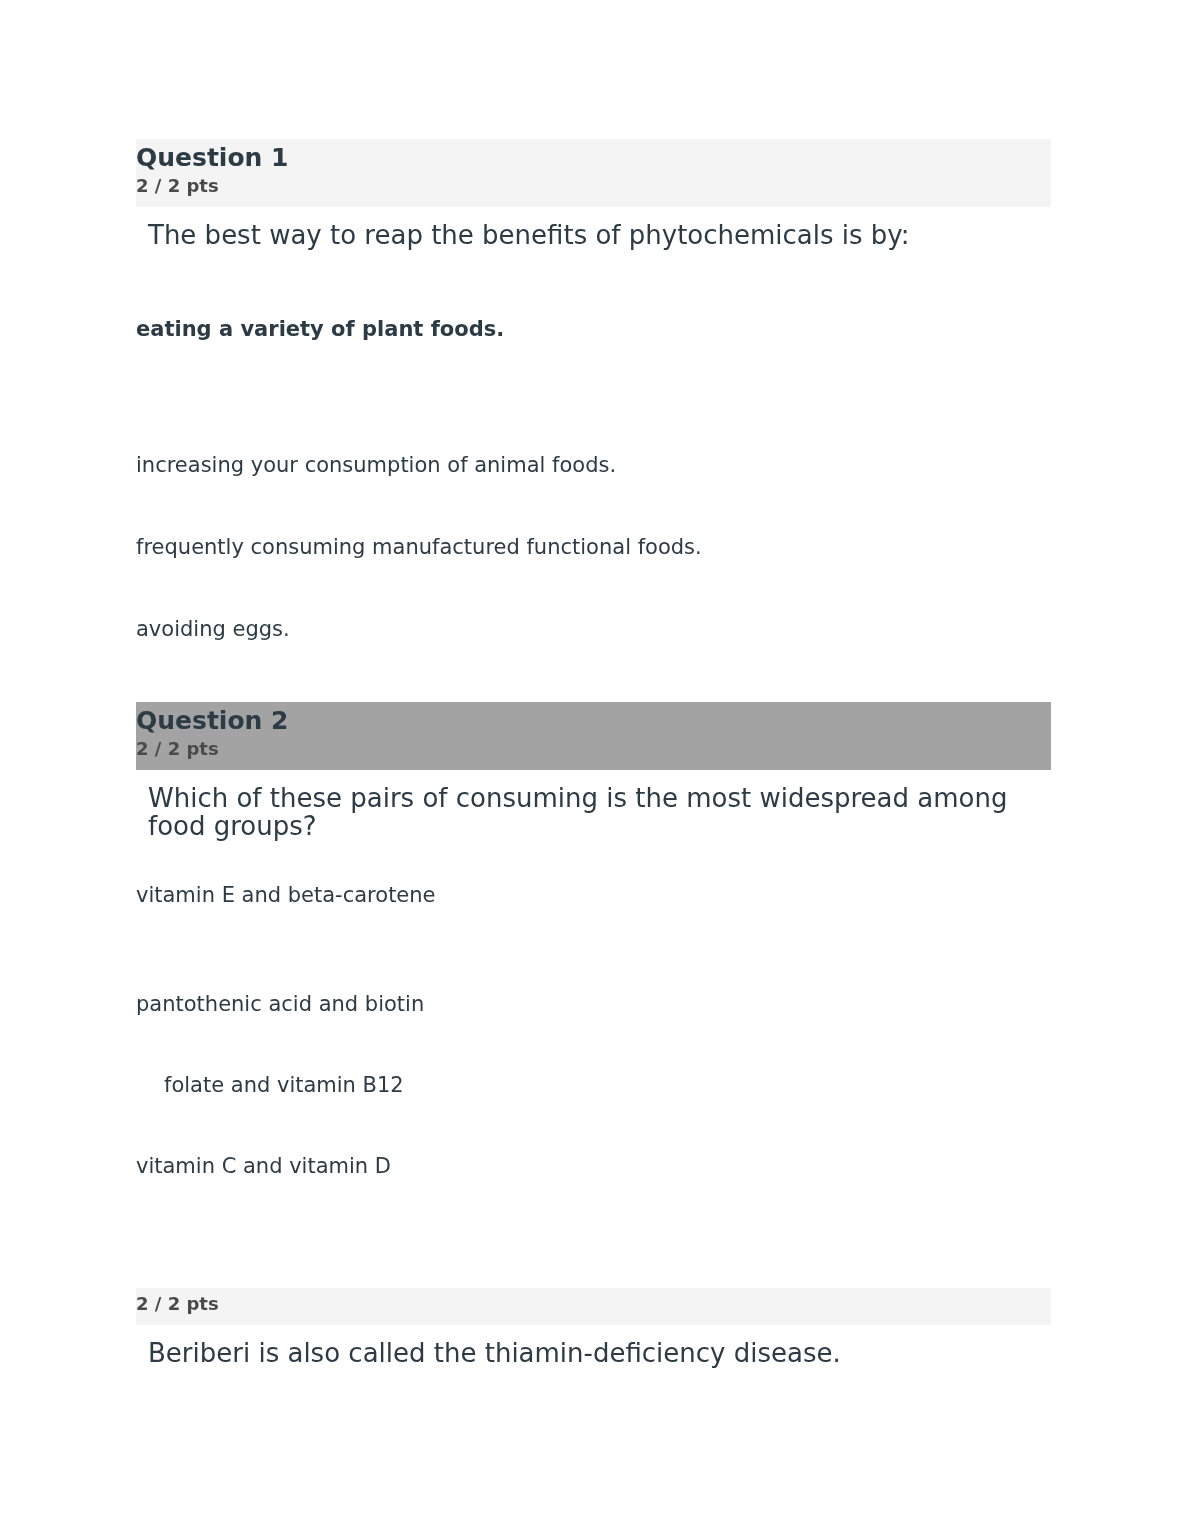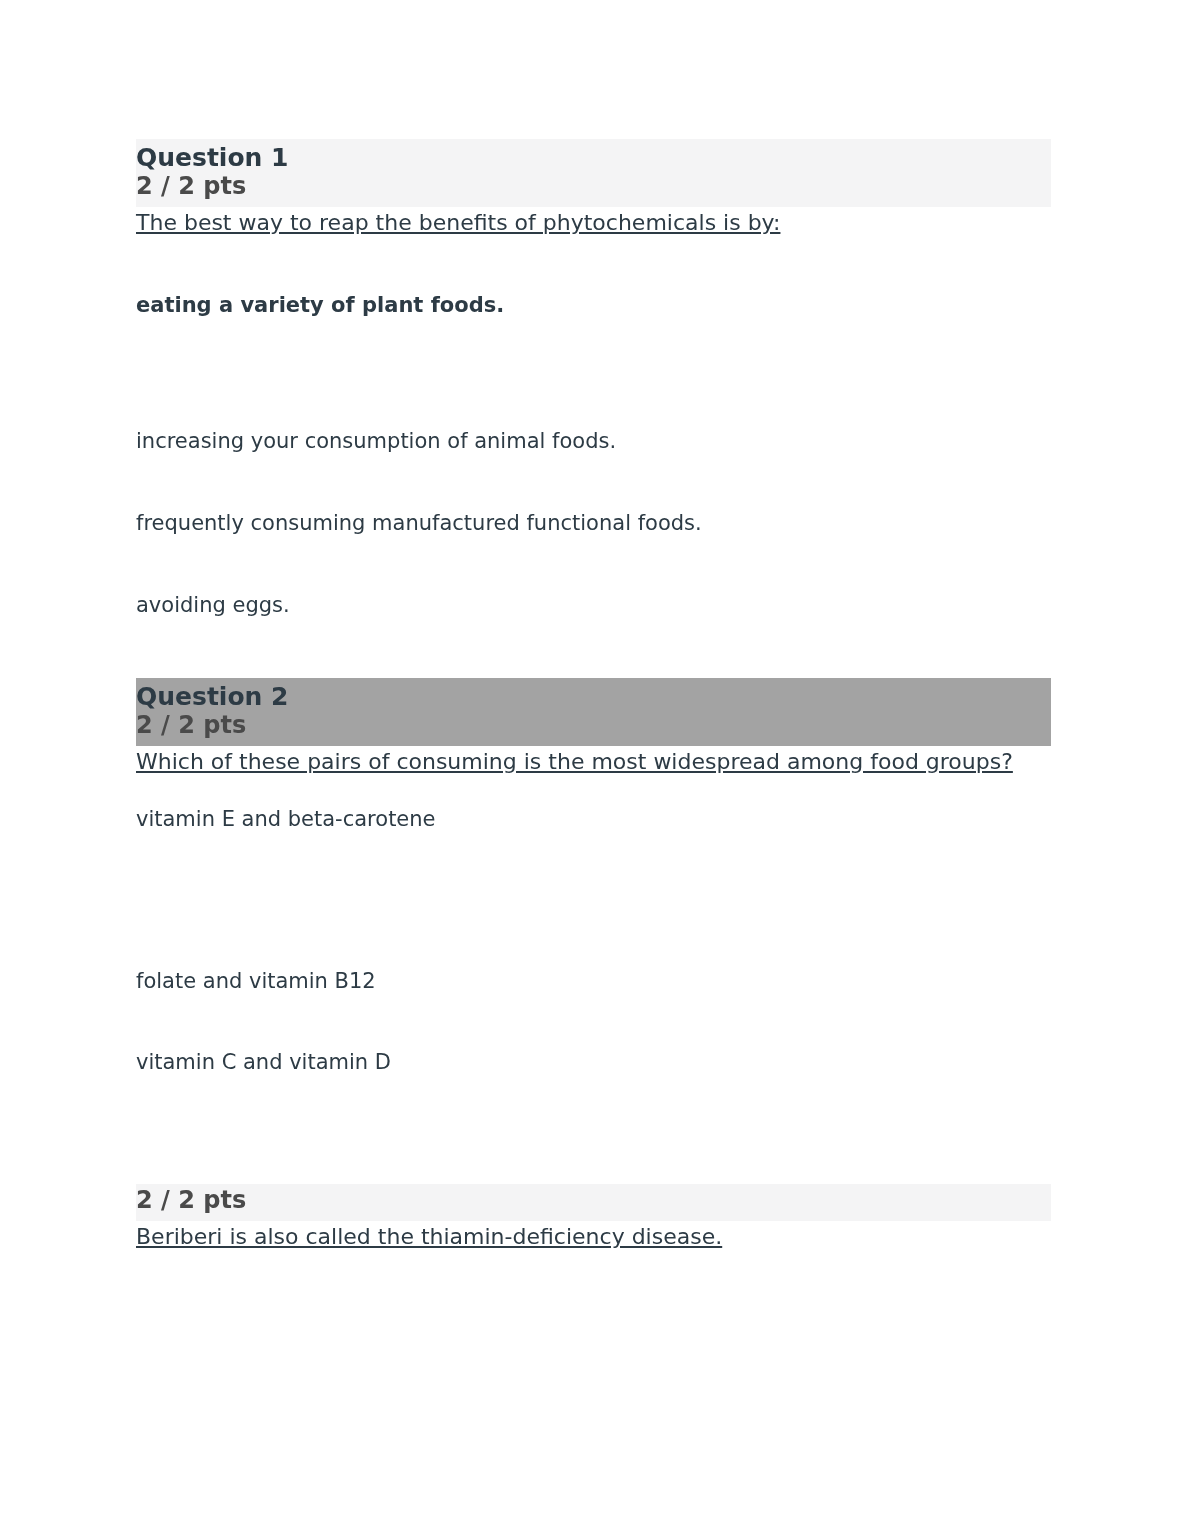--- a/index.html
+++ b/index.html
@@ -49,33 +49,32 @@
     font-size: 25px;
     line-height: 31px;
     color: #2d3b45;
     margin: 0;
     letter-spacing: 0px;
   }
 
   .q-points {
     font-family: "DejaVu Sans", sans-serif;
     font-weight: bold;
-    font-size: 24px;
+    font-size: 18px;
     line-height: 26px;
     color: #4a4a4a;
     margin: 0;
   }
 
   .q-prompt {
-    font-size: 22px;
+    font-size: 26px;
     line-height: 28px;
     color: #2d3b45;
-    margin: 0;
+    margin: 12px;
     padding-top: 2px;
-    text-decoration: underline;
   }
 
   .answers {
     margin: 0;
     padding: 0;
     list-style: none;
   }
 
   .answer-option {
     font-size: 21px;
@@ -111,22 +110,23 @@
       <div class="question-block">
         <div class="q-header" style="background: #a3a3a3;">
           <div class="q-title" style="color: rgb(45, 59, 69);">Question 2</div>
           <div class="q-points" style="color: rgb(74, 74, 74);">2 / 2 pts</div>
         </div>
         <div class="q-prompt" style="color: rgb(45, 59, 69);">Which of these pairs of consuming is the most widespread among food groups?</div>
         <div style="height: 29px;"></div>
         <ul class="answers">
           <li class="answer-option" style="color: rgb(45, 59, 69);">vitamin E and beta-carotene</li>
           <li style="height: 81px; list-style: none;"></li>
+          <li class="answer-option" style="color: rgb(45, 59, 69);">pantothenic acid and biotin</li>
           <li style="height: 53px; list-style: none;"></li>
-          <li class="answer-option" style="color: rgb(45, 59, 69);">folate and vitamin B12</li>
+          <li class="answer-option" style="color: rgb(45, 59, 69); margin-left: 28px;">folate and vitamin B12</li>
           <li style="height: 53px; list-style: none;"></li>
           <li class="answer-option" style="color: rgb(45, 59, 69);">vitamin C and vitamin D</li>
           <li style="height: 53px; list-style: none;"></li>
         </ul>
       </div>
       <div style="height: 55px;"></div>
       <div class="question-block">
         <div class="q-header" style="background: rgb(244, 244, 245);">
           <div class="q-points" style="color: rgb(74, 74, 74);">2 / 2 pts</div>
         </div>

